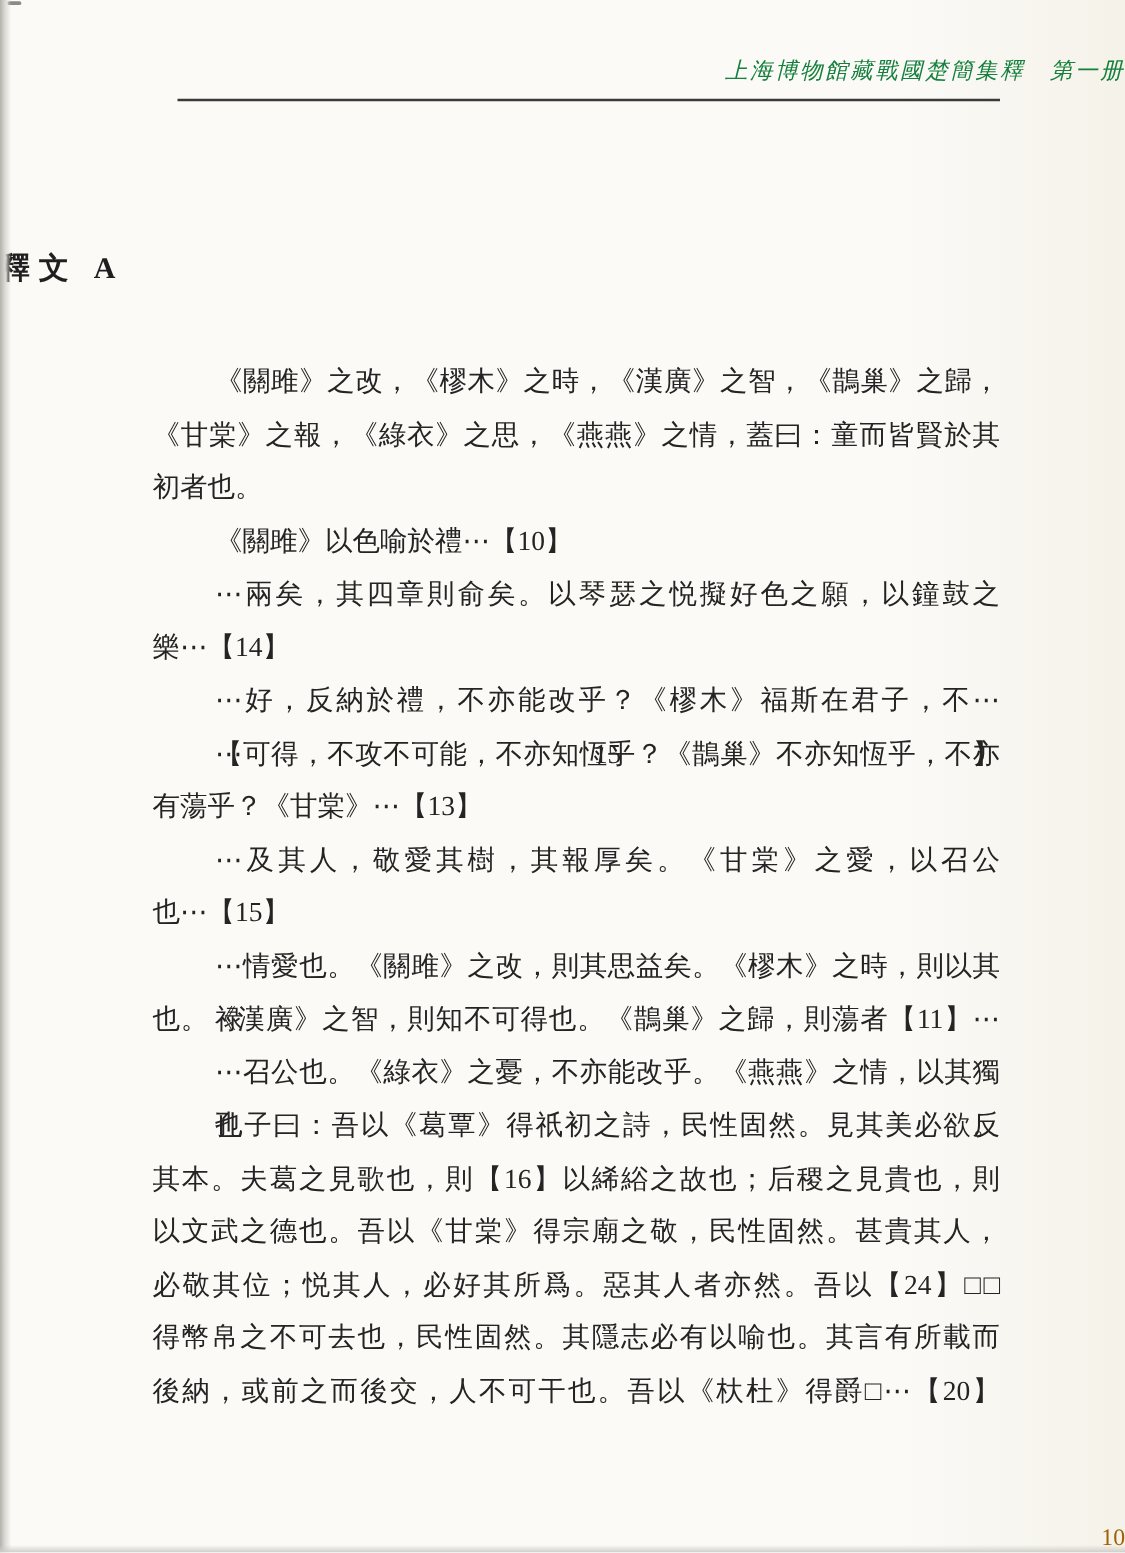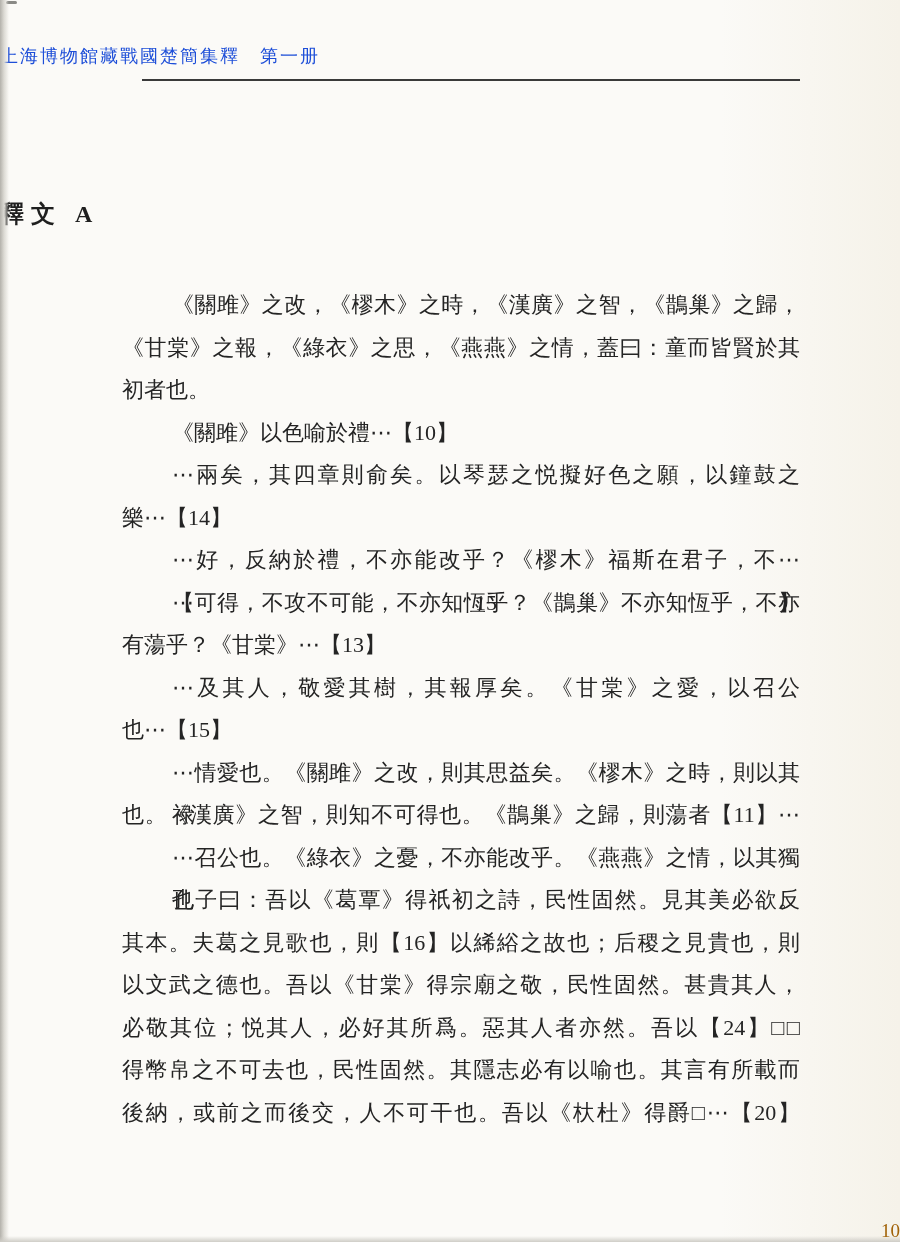--- a/index.html
+++ b/index.html
@@ -32,25 +32,26 @@
     left: 6px; top: 1px;
     width: 11px; height: 3px;
     background: #8a8a86;
     border-radius: 2px;
   }
   .running-title {
     position: absolute;
     top: 44px;
     left: 0;
     width: 100%;
-    text-align: left;
+    text-align: right;
     font-size: 18px;
     letter-spacing: 2px;
-    color: #1d4ed8;
+    color: #15803d;
     white-space: pre;
+    font-style: italic;
   }
   .header-rule {
     position: absolute;
     top: 79px;
     left: 142px;
     width: 658px;
     height: 2px;
     background: #3a3a3a;
   }
   .page-title {

